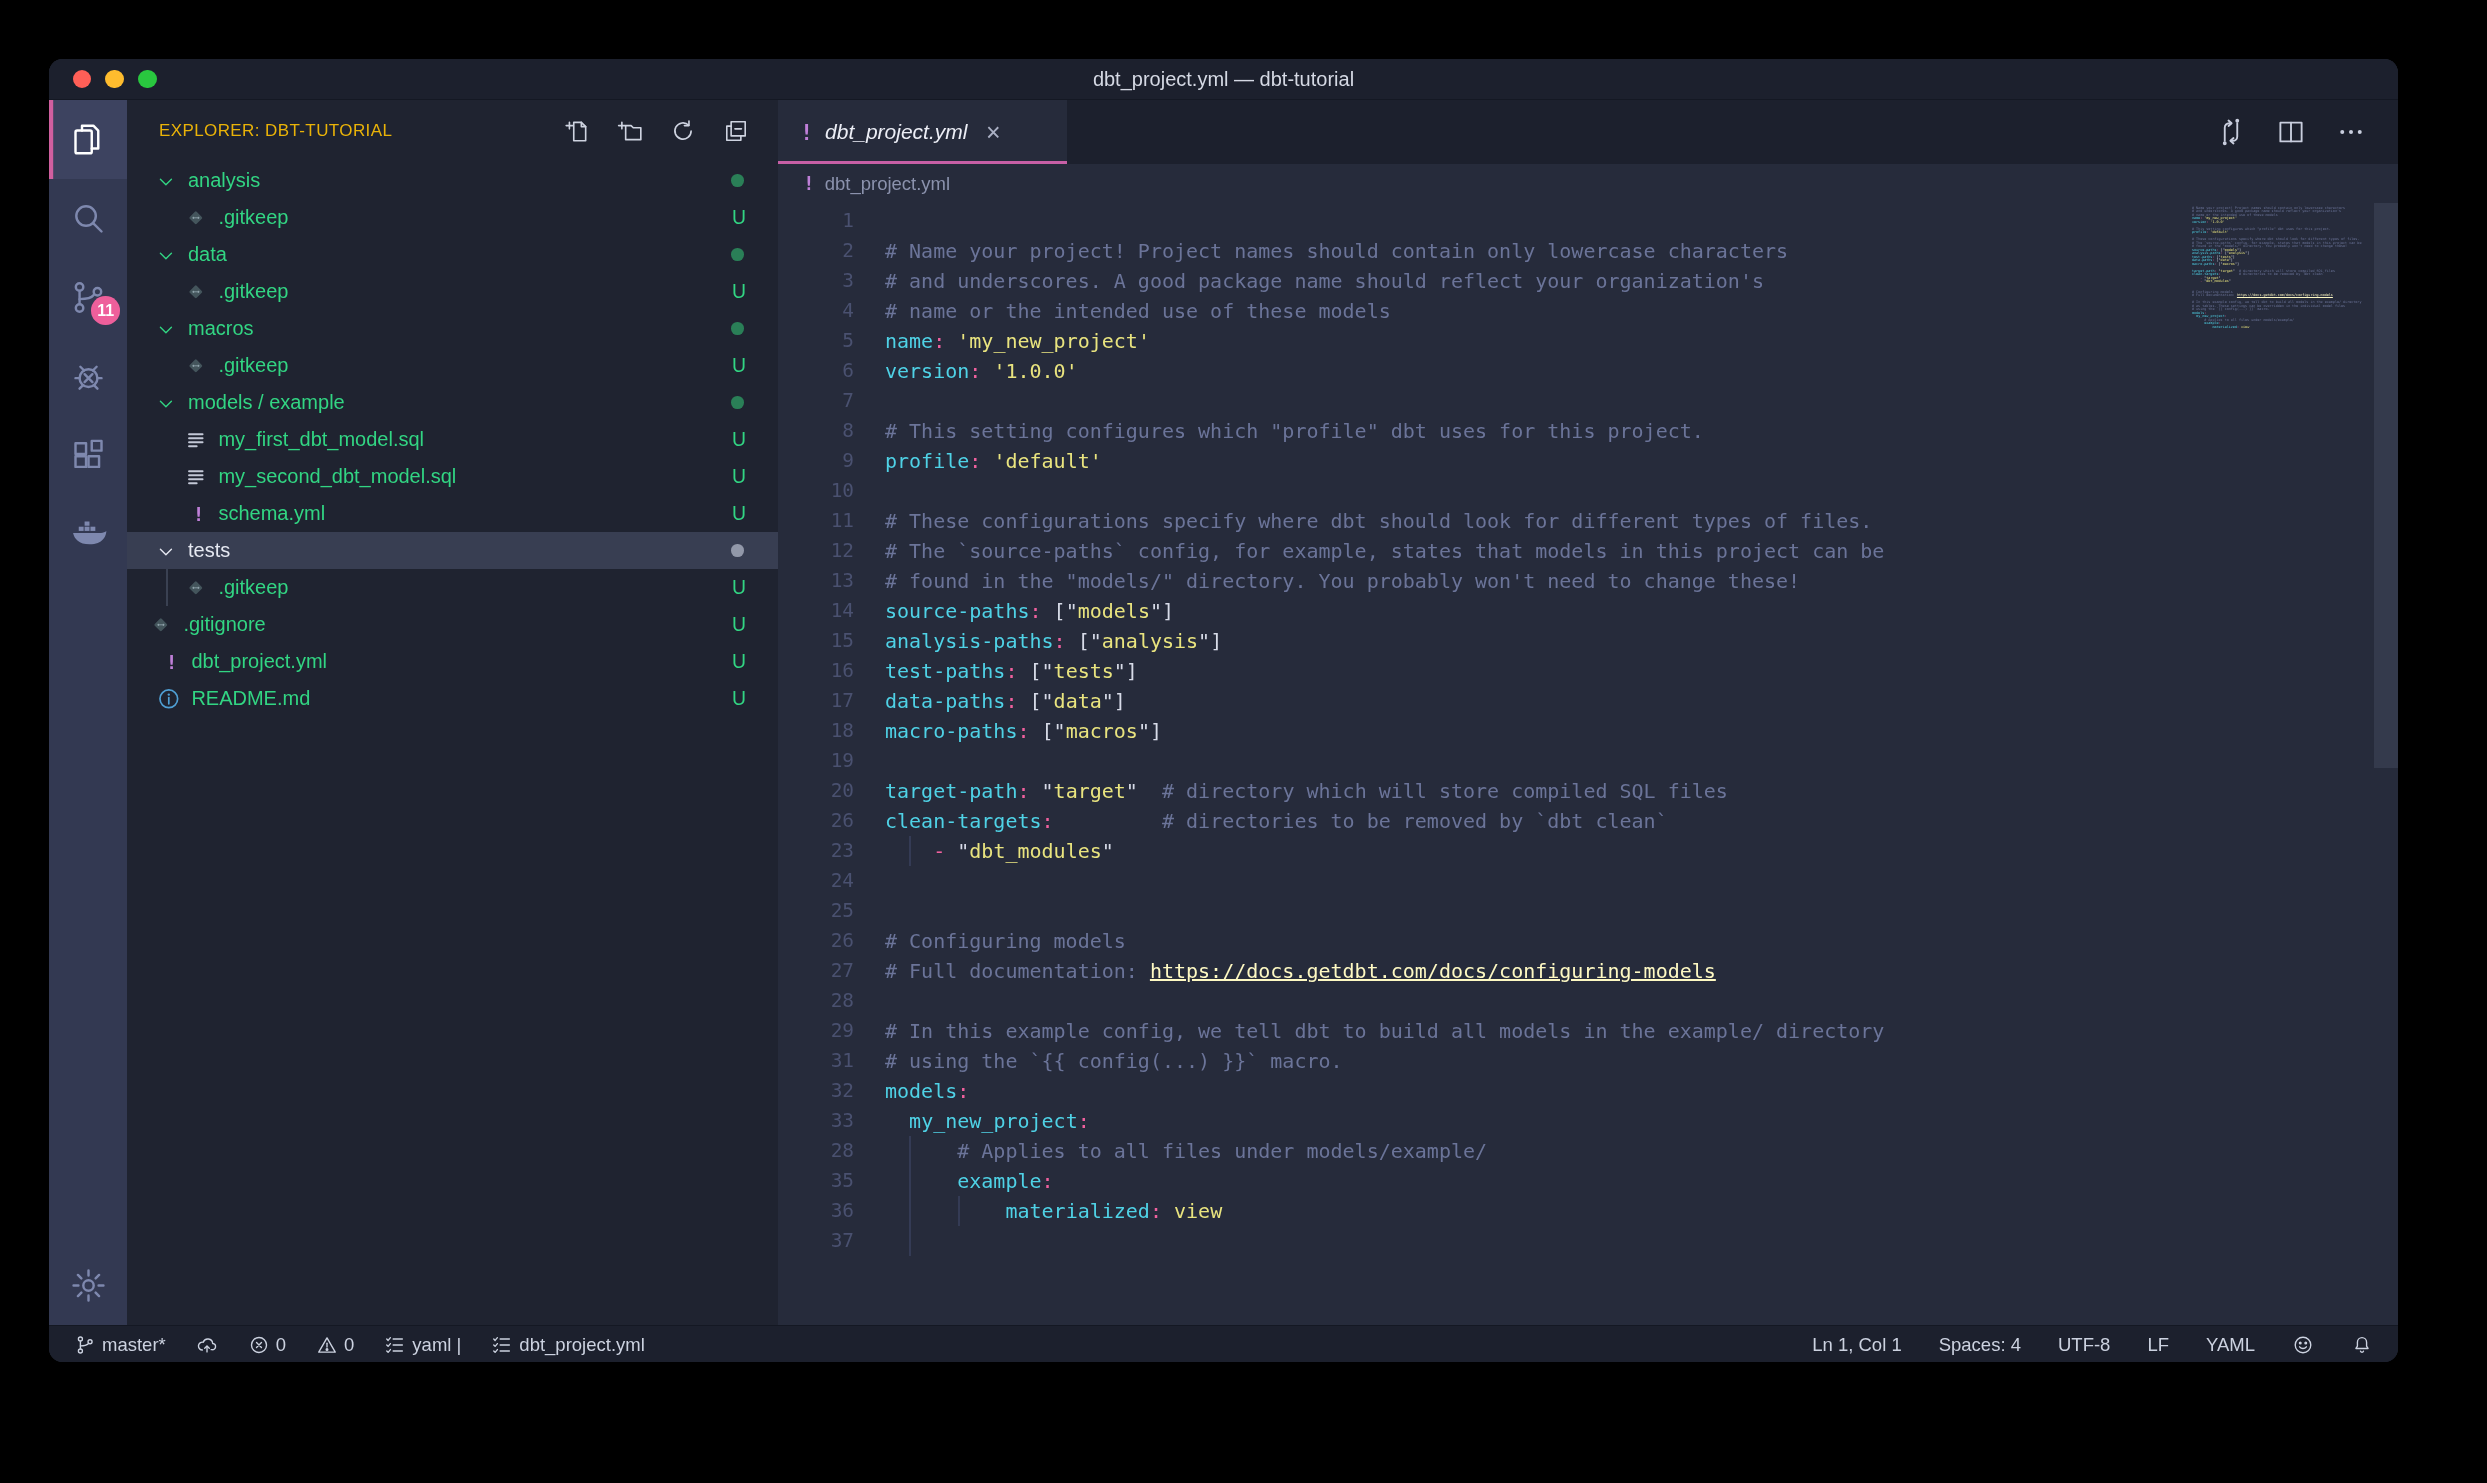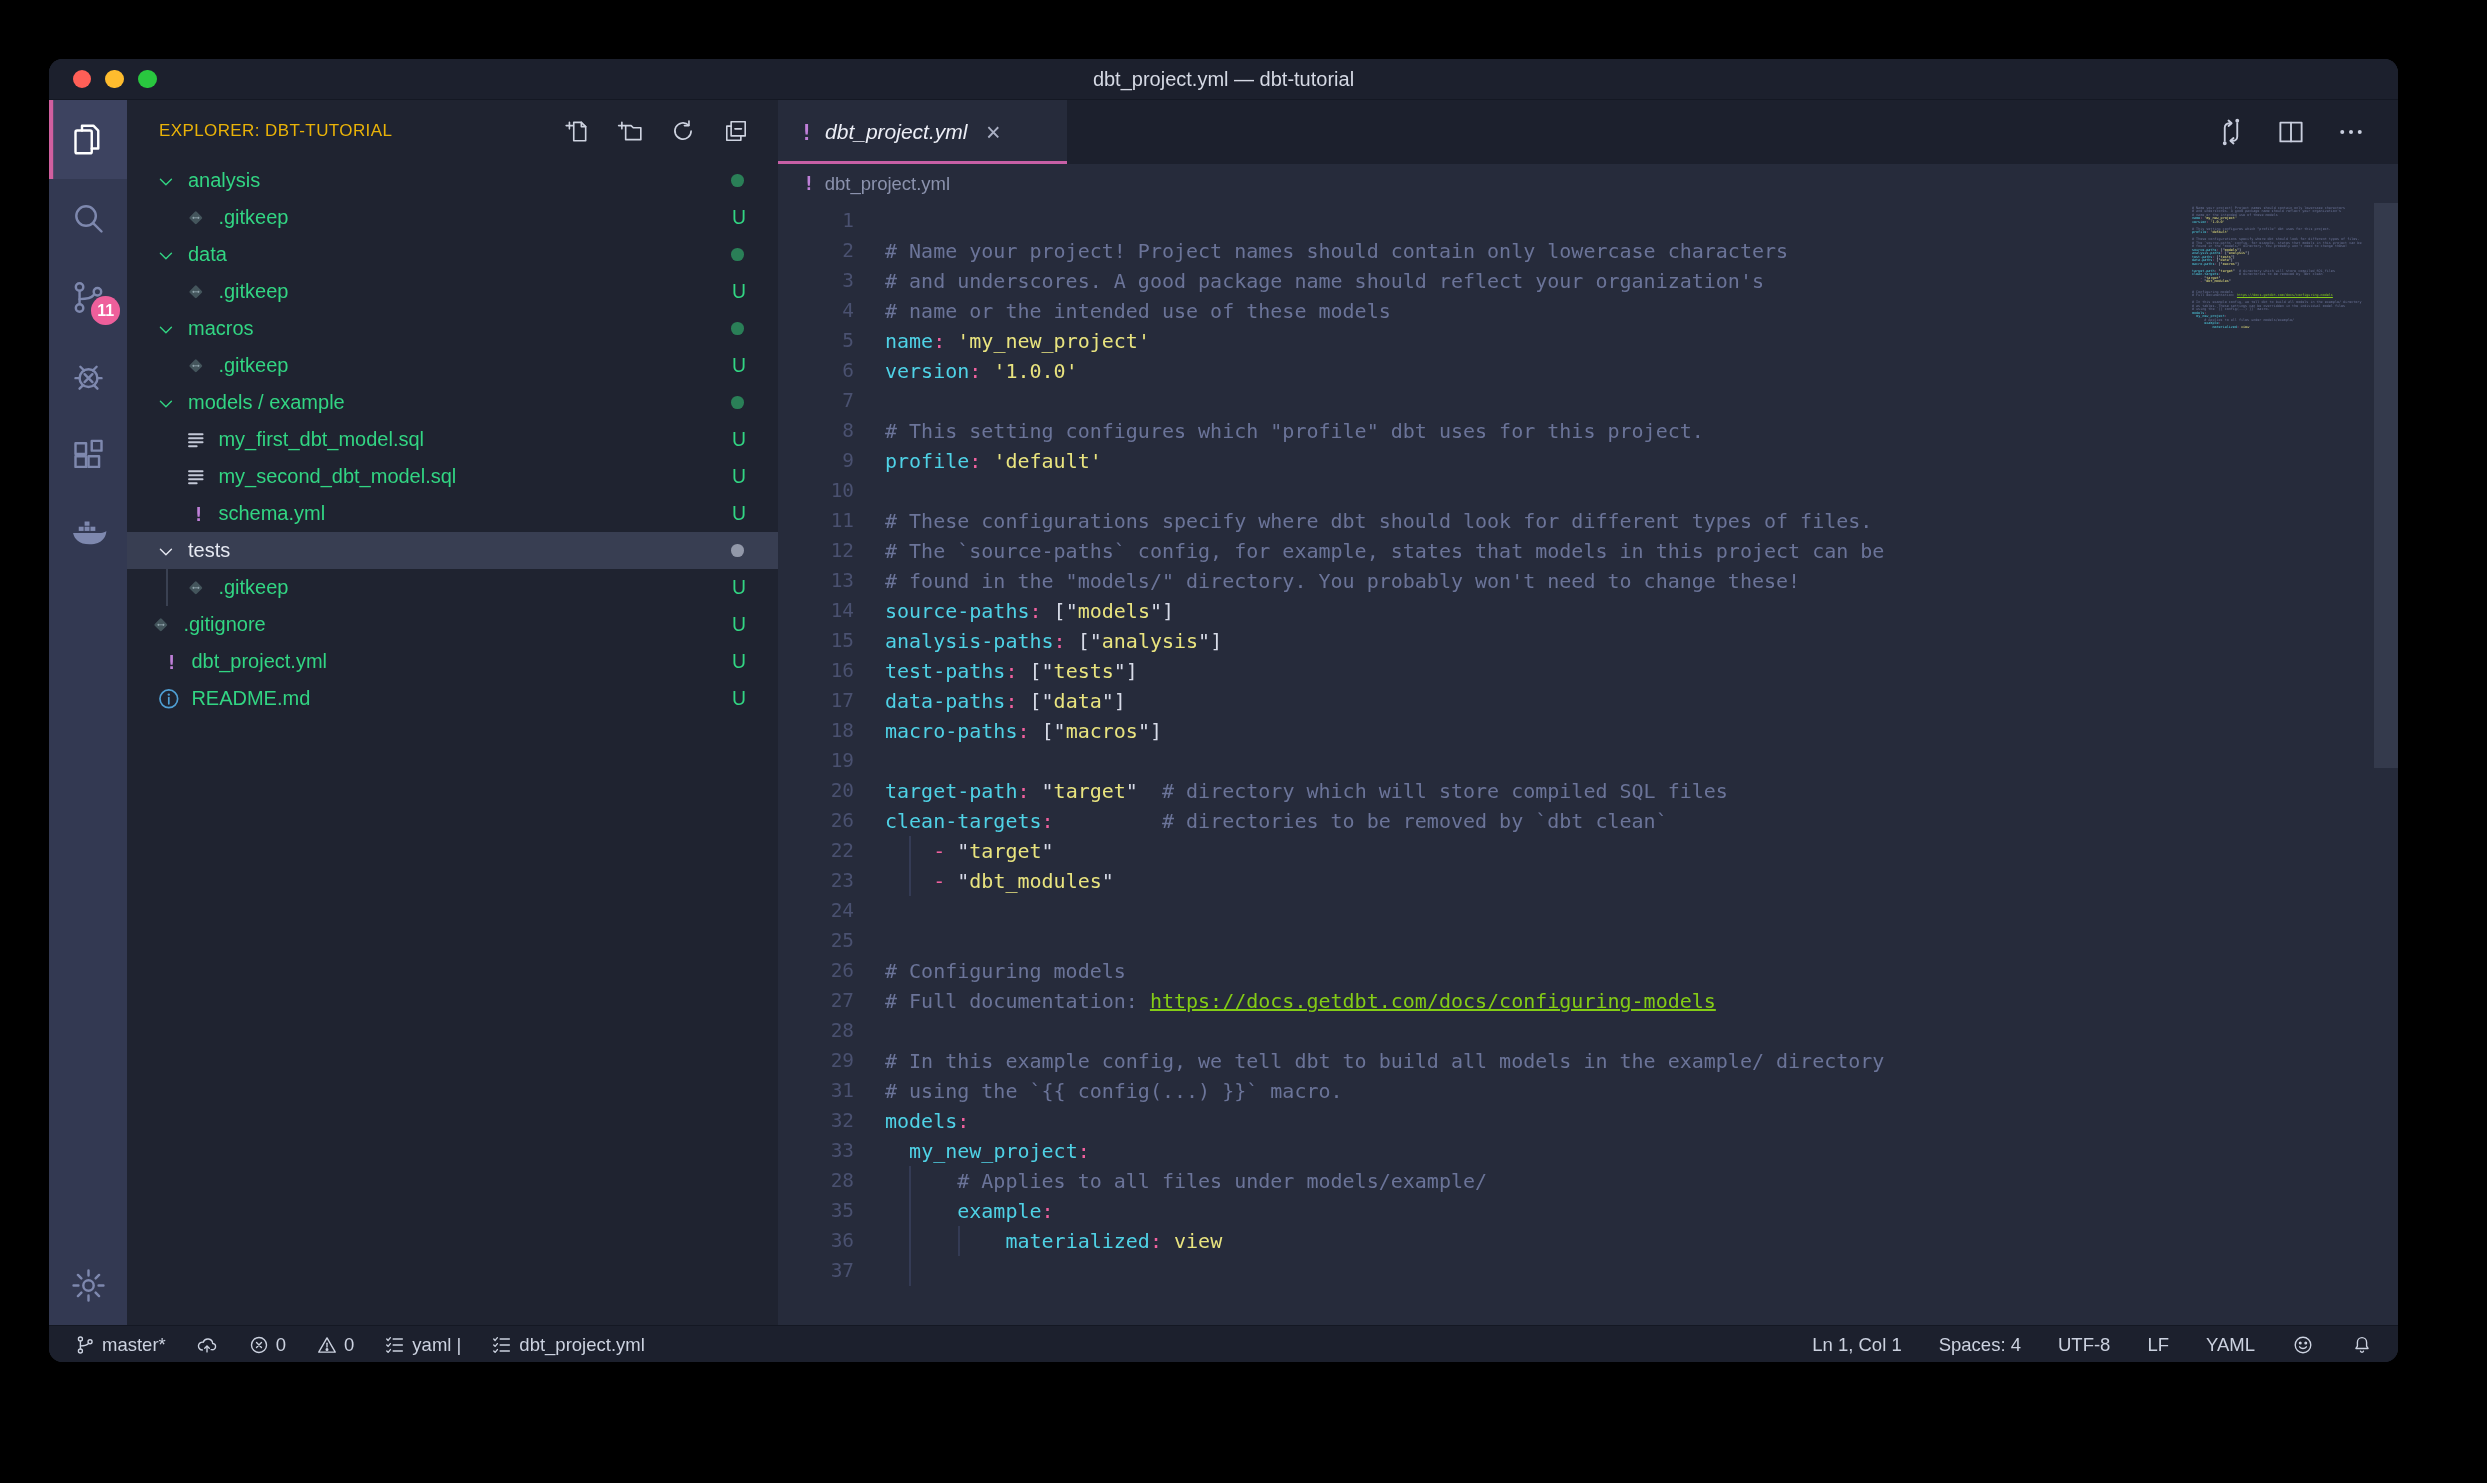--- a/index.html
+++ b/index.html
@@ -47,21 +47,21 @@
   .breadcrumb{height:39px;display:flex;align-items:center;padding-left:25px;gap:10px;color:#8b92ad;font-size:18.5px;flex:0 0 auto;}
   .breadcrumb .bang{font-size:19.4px;}
   .code-wrap{flex:1;position:relative;overflow:hidden;font-family:"DejaVu Sans Mono",monospace;}
   .code-lines{position:absolute;left:0;top:3.4px;right:228px;}
   .code-line{height:30px;line-height:30px;white-space:pre;font-size:20px;color:#d7dbe8;display:flex;}
   .ln{width:76px;text-align:right;color:#4a5170;flex:0 0 auto;font-size:19.4px;}
   .lt{margin-left:31px;position:relative;}
   .guide{position:absolute;top:0;bottom:0;width:1.7px;background:#343b55;}
   .tk-c{color:#6b7499;} .tk-k{color:#4fd2e6;} .tk-p{color:#f0619e;}
   .tk-s{color:#e9e47f;} .tk-q{color:#d7dbe8;} .tk-w{color:#d7dbe8;}
-  .tk-l{color:#84cc16;text-decoration:underline;}
+  .tk-l{color:#fef9c3;text-decoration:underline;}
   .minimap{position:absolute;top:0;right:25px;width:181px;font-size:3.4px;line-height:3.5px;white-space:pre;overflow:hidden;font-family:"DejaVu Sans Mono",monospace;cursor:pointer;}
   .minimap div{height:3.5px;}
   .vscrollbar{position:absolute;top:0;right:0;width:23.6px;height:565px;background:rgba(116,125,155,.18);cursor:pointer;}
   
   .statusbar{height:37px;background:#1c202d;border-top:0.8px solid #141823;display:flex;align-items:center;padding:0 25px;color:#ccd2e0;font-size:18.5px;}
   .sb-left{display:flex;align-items:center;gap:30px;}
   .sb-right{margin-left:auto;display:flex;align-items:center;gap:37px;}
   .sb-item{display:flex;align-items:center;gap:6px;cursor:pointer;white-space:nowrap;}
   .sb-item svg{width:22px;height:22px;}
 </style>
@@ -393,21 +393,20 @@
             <div class="code-line"><span class="ln">12</span><span class="lt"><span class="tk-c"># The `source-paths` config, for example, states that models in this project can be</span></span></div>
             <div class="code-line"><span class="ln">13</span><span class="lt"><span class="tk-c"># found in the "models/" directory. You probably won't need to change these!</span></span></div>
             <div class="code-line"><span class="ln">14</span><span class="lt"><span class="tk-k">source-paths</span><span class="tk-p">:</span><span class="tk-w"> </span><span class="tk-q">["</span><span class="tk-s">models</span><span class="tk-q">"]</span></span></div>
             <div class="code-line"><span class="ln">15</span><span class="lt"><span class="tk-k">analysis-paths</span><span class="tk-p">:</span><span class="tk-w"> </span><span class="tk-q">["</span><span class="tk-s">analysis</span><span class="tk-q">"]</span></span></div>
             <div class="code-line"><span class="ln">16</span><span class="lt"><span class="tk-k">test-paths</span><span class="tk-p">:</span><span class="tk-w"> </span><span class="tk-q">["</span><span class="tk-s">tests</span><span class="tk-q">"]</span></span></div>
             <div class="code-line"><span class="ln">17</span><span class="lt"><span class="tk-k">data-paths</span><span class="tk-p">:</span><span class="tk-w"> </span><span class="tk-q">["</span><span class="tk-s">data</span><span class="tk-q">"]</span></span></div>
             <div class="code-line"><span class="ln">18</span><span class="lt"><span class="tk-k">macro-paths</span><span class="tk-p">:</span><span class="tk-w"> </span><span class="tk-q">["</span><span class="tk-s">macros</span><span class="tk-q">"]</span></span></div>
             <div class="code-line"><span class="ln">19</span><span class="lt"></span></div>
             <div class="code-line"><span class="ln">20</span><span class="lt"><span class="tk-k">target-path</span><span class="tk-p">:</span><span class="tk-w"> </span><span class="tk-q">"</span><span class="tk-s">target</span><span class="tk-q">"</span><span class="tk-c">  # directory which will store compiled SQL files</span></span></div>
             <div class="code-line"><span class="ln">26</span><span class="lt"><span class="tk-k">clean-targets</span><span class="tk-p">:</span><span class="tk-c">         # directories to be removed by `dbt clean`</span></span></div>
-            <div class="code-line"><span class="ln">22</span><span class="lt"><span class="guide" style="left: 24px;"></span><span class="tk-w">    </span><span class="tk-p">-</span><span class="tk-w"> </span><span class="tk-q">"</span><span class="tk-s">target</span><span class="tk-q">"</span></span></div>
             <div class="code-line"><span class="ln">23</span><span class="lt"><span class="guide" style="left: 24px;"></span><span class="tk-w">    </span><span class="tk-p">-</span><span class="tk-w"> </span><span class="tk-q">"</span><span class="tk-s">dbt_modules</span><span class="tk-q">"</span></span></div>
             <div class="code-line"><span class="ln">24</span><span class="lt"></span></div>
             <div class="code-line"><span class="ln">25</span><span class="lt"></span></div>
             <div class="code-line"><span class="ln">26</span><span class="lt"><span class="tk-c"># Configuring models</span></span></div>
             <div class="code-line"><span class="ln">27</span><span class="lt"><span class="tk-c"># Full documentation: </span><span class="tk-l">https://docs.getdbt.com/docs/configuring-models</span></span></div>
             <div class="code-line"><span class="ln">28</span><span class="lt"></span></div>
             <div class="code-line"><span class="ln">29</span><span class="lt"><span class="tk-c"># In this example config, we tell dbt to build all models in the example/ directory</span></span></div>
             <div class="code-line"><span class="ln">31</span><span class="lt"><span class="tk-c"># using the `{{ config(...) }}` macro.</span></span></div>
             <div class="code-line"><span class="ln">32</span><span class="lt"><span class="tk-k">models</span><span class="tk-p">:</span></span></div>
             <div class="code-line"><span class="ln">33</span><span class="lt"><span class="tk-w">  </span><span class="tk-k">my_new_project</span><span class="tk-p">:</span></span></div>

